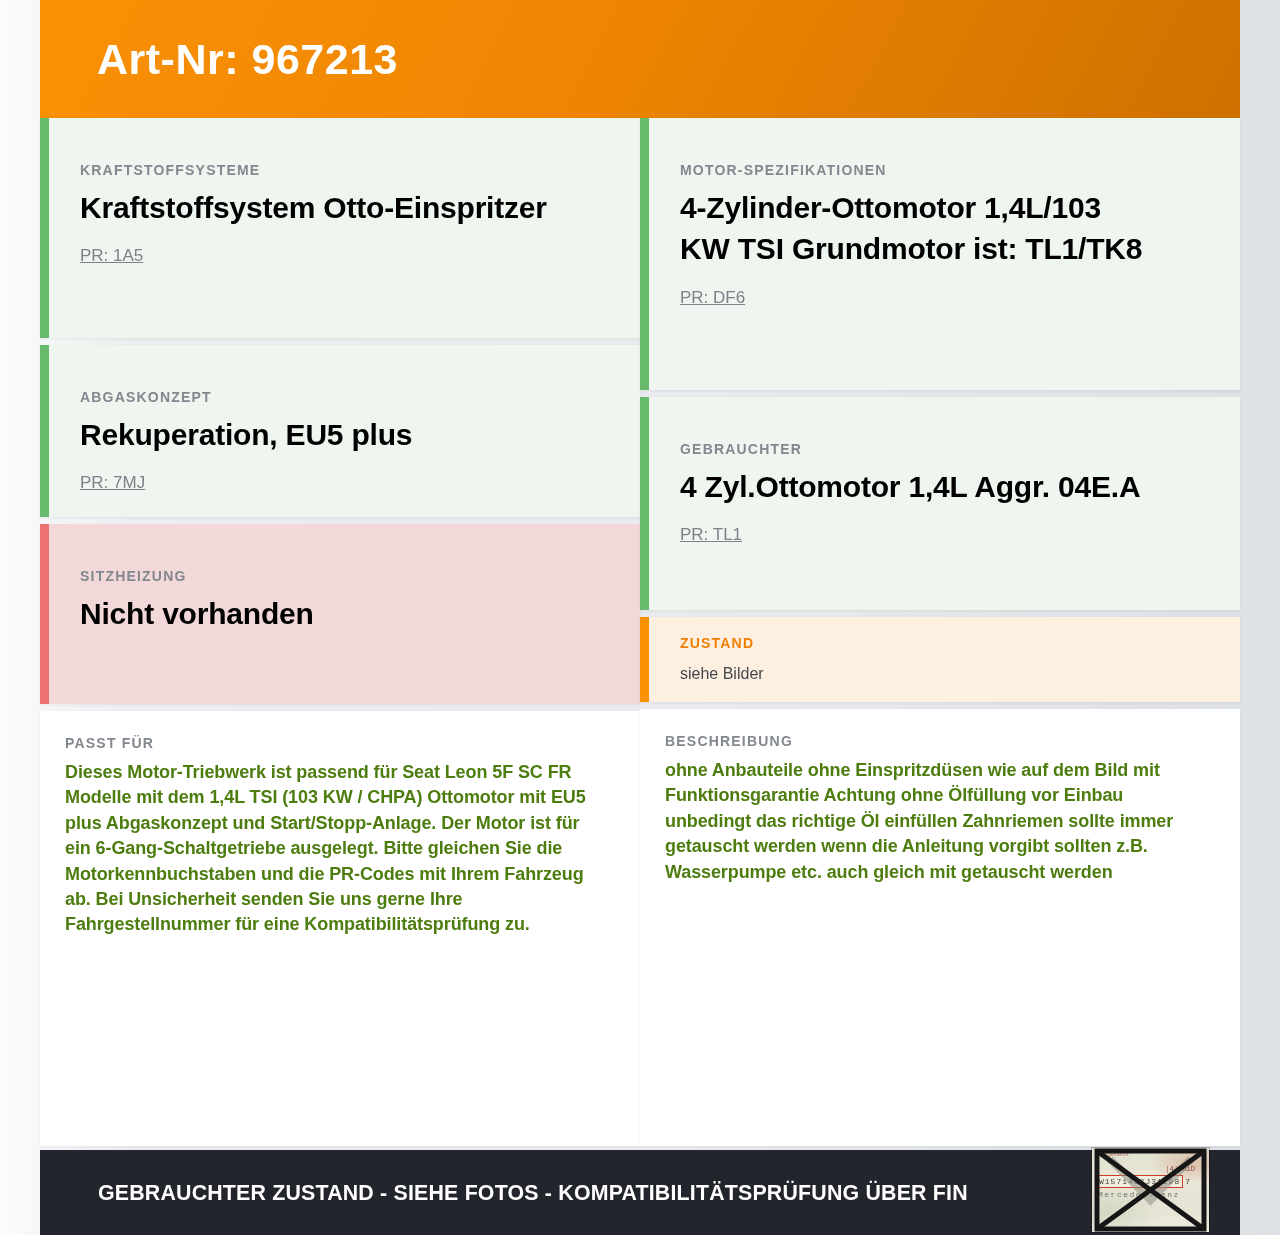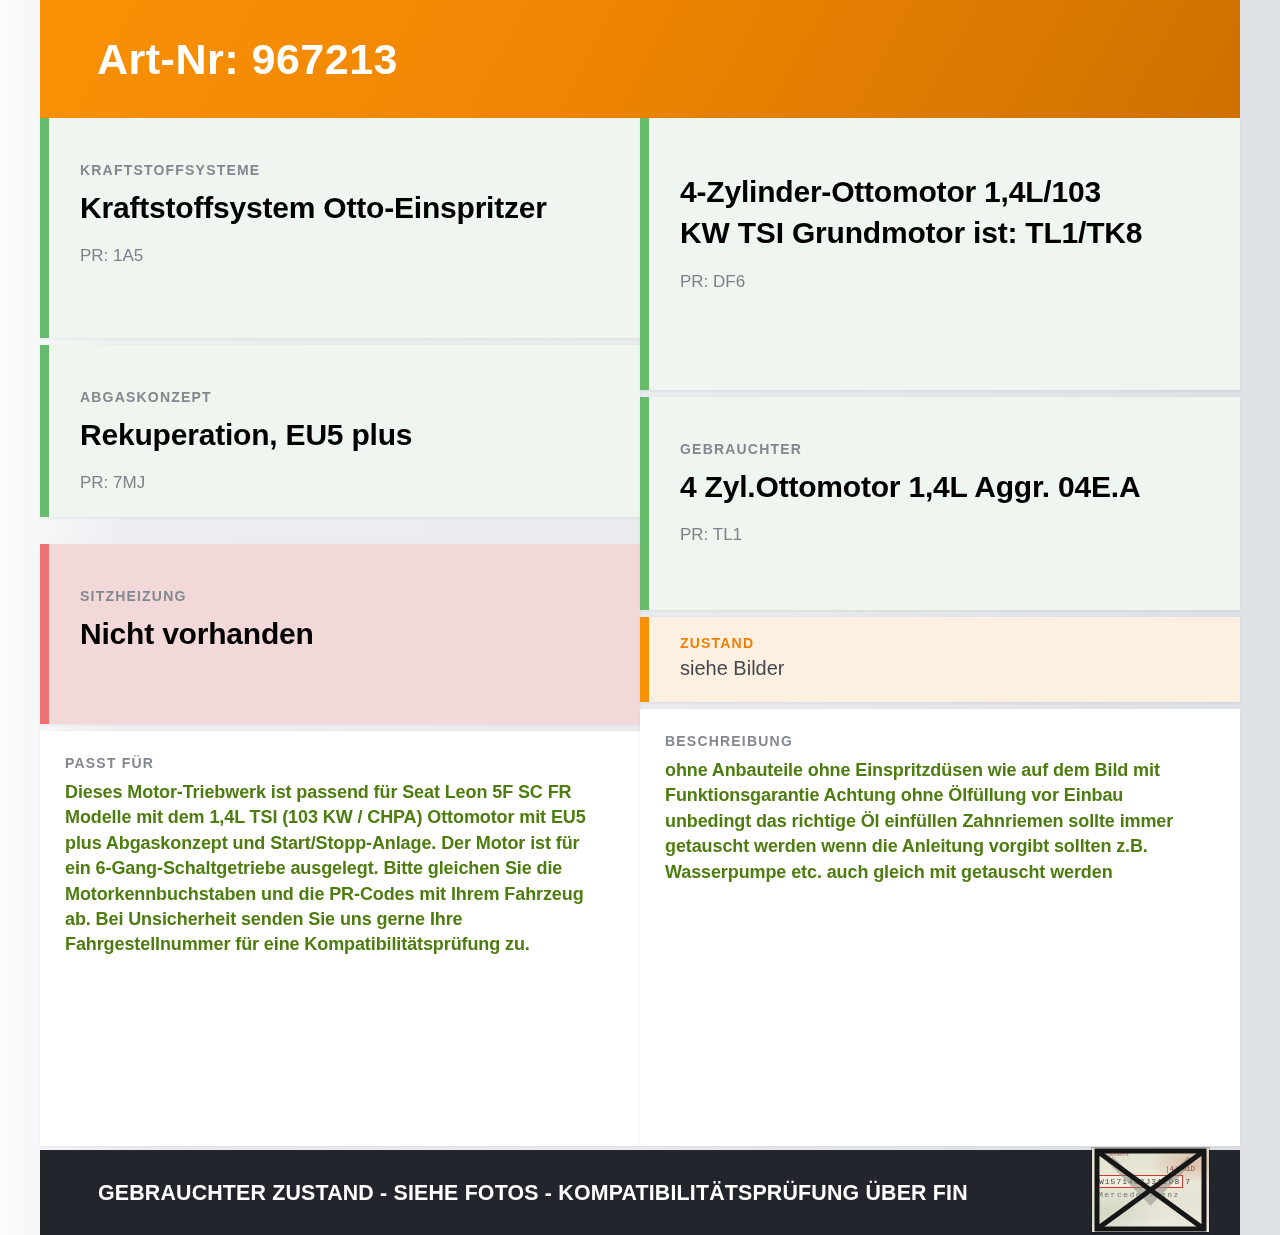--- a/index.html
+++ b/index.html
@@ -22,36 +22,36 @@
   
   .columns{flex:1 1 auto;display:flex;min-height:0;margin-bottom:4px;}
   .col{width:600px;display:flex;flex-direction:column;gap:7px;min-height:0;}
 
   .card{
     box-sizing:border-box;background:#ffffff;
     padding:44px 40px 20px 31px;
     box-shadow:0 1px 3px rgba(25,30,40,.07);
   }
   .card--green{background:#eff6ef;border-left:9px solid #68bb6c;}
-  .card--red{background:#f2d8d8;border-left:9px solid #ec7272;margin-top:20px;}
+  .card--red{background:#f2d8d8;border-left:9px solid #ec7272;}
   .card--orange{background:#fdf0e0;border-left:9px solid #f99104;}
   .card--text{padding:24px 45px 20px 25px;}
   .card--condition{padding:18px 40px 16px 31px;}
 
   .card-label{
     font-size:14px;font-weight:700;letter-spacing:1.2px;color:#83878f;
   }
   .card--condition .card-label{color:#ee8006;}
   .card-title{
     font-size:30px;font-weight:700;color:#000000;line-height:1.38;
     margin-top:9px;max-width:508px;letter-spacing:-.2px;
   }
   .card-title--narrow{max-width:468px;}
-  .card-pr{font-size:17px;color:#7d828a;margin-top:18px;}
-  .card-value{font-size:20px;font-weight:500;color:#43474e;margin-top:6px;}
+  .card-pr{font-size:17px;color:#7d828a;margin-top:18px;text-decoration:underline;}
+  .card-value{font-size:16px;font-weight:500;color:#43474e;margin-top:14px;}
   .card-body{
     font-size:18px;font-weight:600;color:#4d7c0f;line-height:1.41;
     margin-top:9px;max-width:552px;letter-spacing:-.1px;
   }
 
   
   .footer{
     flex:0 0 85px;background:#23252c;position:relative;
     display:flex;align-items:center;padding-left:58px;box-sizing:border-box;
   }
@@ -113,20 +113,21 @@
         <div class="card-title">Nicht vorhanden</div>
       </div>
       <div class="card card--text" style="flex:1 1 auto">
         <div class="card-label">PASST FÜR</div>
         <div class="card-body">Dieses Motor-Triebwerk ist passend für Seat Leon 5F SC FR Modelle mit dem 1,4L TSI (103 KW / CHPA) Ottomotor mit EU5 plus Abgaskonzept und Start/Stopp-Anlage. Der Motor ist für ein 6-Gang-Schaltgetriebe ausgelegt. Bitte gleichen Sie die Motorkennbuchstaben und die PR-Codes mit Ihrem Fahrzeug ab. Bei Unsicherheit senden Sie uns gerne Ihre Fahrgestellnummer für eine Kompatibilitätsprüfung zu.</div>
       </div>
     </div>
 
     <div class="col">
       <div class="card card--green" style="flex:0 0 272px">
+        <div class="card-label">MOTOR-SPEZIFIKATIONEN</div>
         <div class="card-title card-title--narrow">4-Zylinder-Ottomotor 1,4L/103 KW TSI Grundmotor ist: TL1/TK8</div>
         <div class="card-pr">PR: DF6</div>
       </div>
       <div class="card card--green" style="flex:0 0 213px">
         <div class="card-label">GEBRAUCHTER</div>
         <div class="card-title">4 Zyl.Ottomotor 1,4L Aggr. 04E.A</div>
         <div class="card-pr">PR: TL1</div>
       </div>
       <div class="card card--orange card--condition" style="flex:0 0 85px">
         <div class="card-label">ZUSTAND</div>

